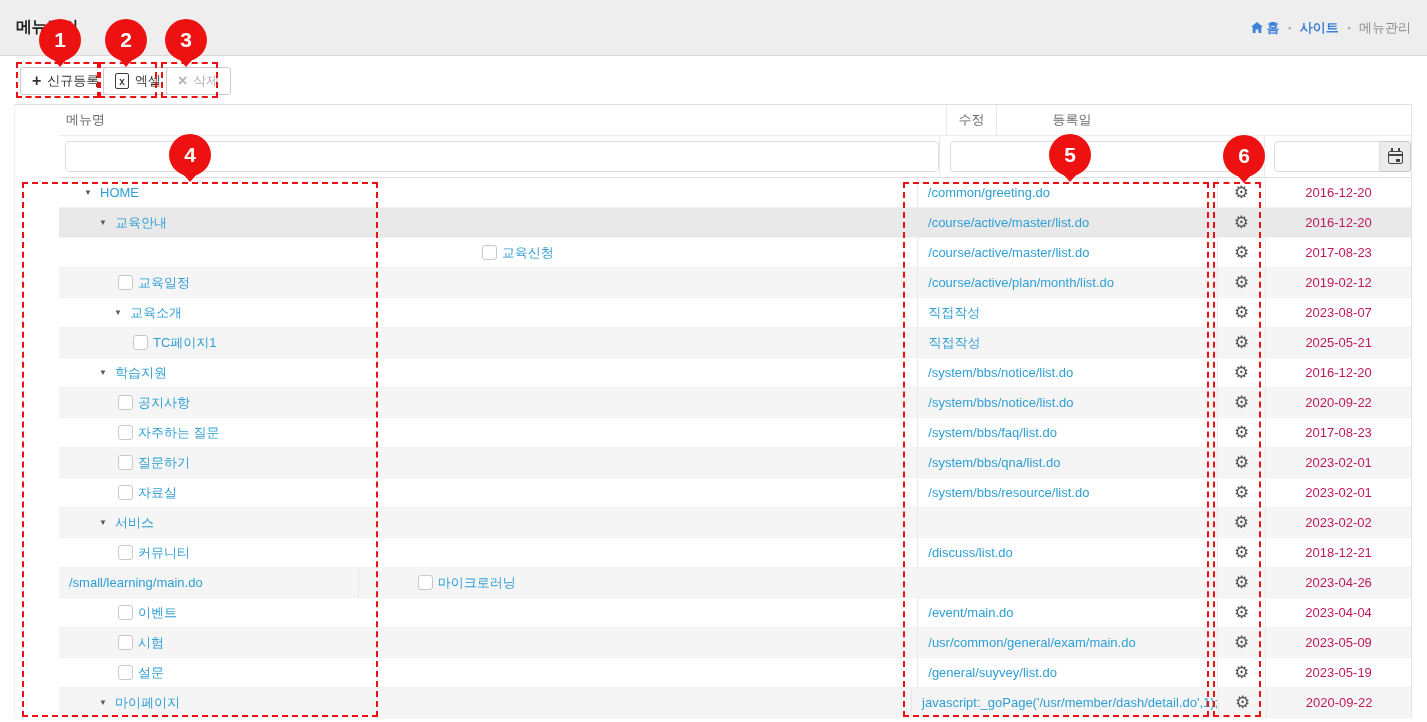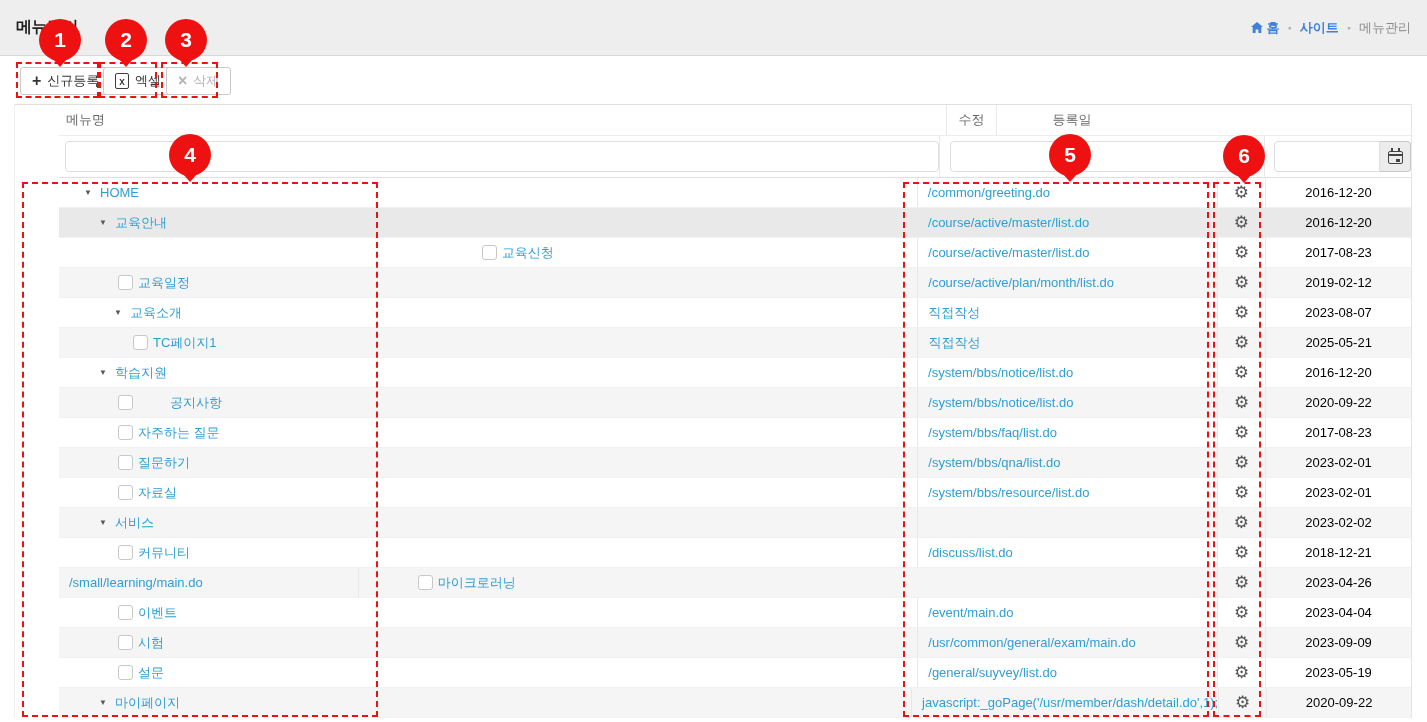--- a/index.html
+++ b/index.html
@@ -62,21 +62,21 @@
   .data-row { height:30px; border-bottom:1px solid #f1f1f1; background:#fff; }
   .data-row.zebra { background:#f5f5f5; }
   .data-row.selected { background:#e9e9e9; }
 
   .tree-cell { display:flex; align-items:center; }
   .tri { font-size:8px; color:#525a60; width:9px; margin-right:7px; cursor:pointer; line-height:1; }
   .cb  { appearance:none; -webkit-appearance:none; width:15px; height:15px; border:1px solid #c8c8c8;
          border-radius:3px; background:#fff; margin:0 5px 0 0; cursor:pointer; }
   .menu-link, .type-link { color:#2f9fd4; text-decoration:none; cursor:pointer; }
   .gear { font-size:17px; color:#555; cursor:pointer; line-height:1; }
-  .date-txt { color:#000000; }
+  .date-txt { color:#be185d; }
 
   
   .anno { position:absolute; pointer-events:none; }
   .dashed-box { border:2px dashed #ee1111; }
   .badge { position:absolute; width:42px; height:42px; border-radius:50%; background:#ee1111;
            color:#fff; font-size:21px; font-weight:bold; display:flex; align-items:center; justify-content:center; }
   .badge::after { content:""; position:absolute; bottom:-6px; left:50%; transform:translateX(-50%);
                   border:7px solid transparent; border-top:8px solid #ee1111; border-bottom:0; }
   .box1 { left:16px;  top:62px;  width:83px;  height:36px; }
   .box2 { left:99px;  top:62px;  width:58px;  height:36px; }
@@ -249,21 +249,21 @@
             <a class="type-link">/system/bbs/notice/list.do</a>
           </div>
           <div class="td col-edit">
             <span class="gear">⚙</span>
           </div>
           <div class="td col-date">
             <span class="date-txt">2016-12-20</span>
           </div>
         </div>
         <div class="tr data-row zebra">
-          <div class="td col-menu tree-cell" style="padding-left: 59px; gap: 32px;">
+          <div class="td col-menu tree-cell" style="padding-left: 59px;">
             <input type="checkbox" class="cb" style="">
             <a class="menu-link">공지사항</a>
           </div>
           <div class="td col-type">
             <a class="type-link">/system/bbs/notice/list.do</a>
           </div>
           <div class="td col-edit">
             <span class="gear">⚙</span>
           </div>
           <div class="td col-date">
@@ -378,21 +378,21 @@
             <input type="checkbox" class="cb" style="">
             <a class="menu-link">시험</a>
           </div>
           <div class="td col-type">
             <a class="type-link">/usr/common/general/exam/main.do</a>
           </div>
           <div class="td col-edit">
             <span class="gear">⚙</span>
           </div>
           <div class="td col-date">
-            <span class="date-txt">2023-09-09</span>
+            <span class="date-txt">2023-05-09</span>
           </div>
         </div>
         <div class="tr data-row">
           <div class="td col-menu tree-cell" style="padding-left: 59px;">
             <input type="checkbox" class="cb" style="">
             <a class="menu-link">설문</a>
           </div>
           <div class="td col-type">
             <a class="type-link">/general/suyvey/list.do</a>
           </div>

